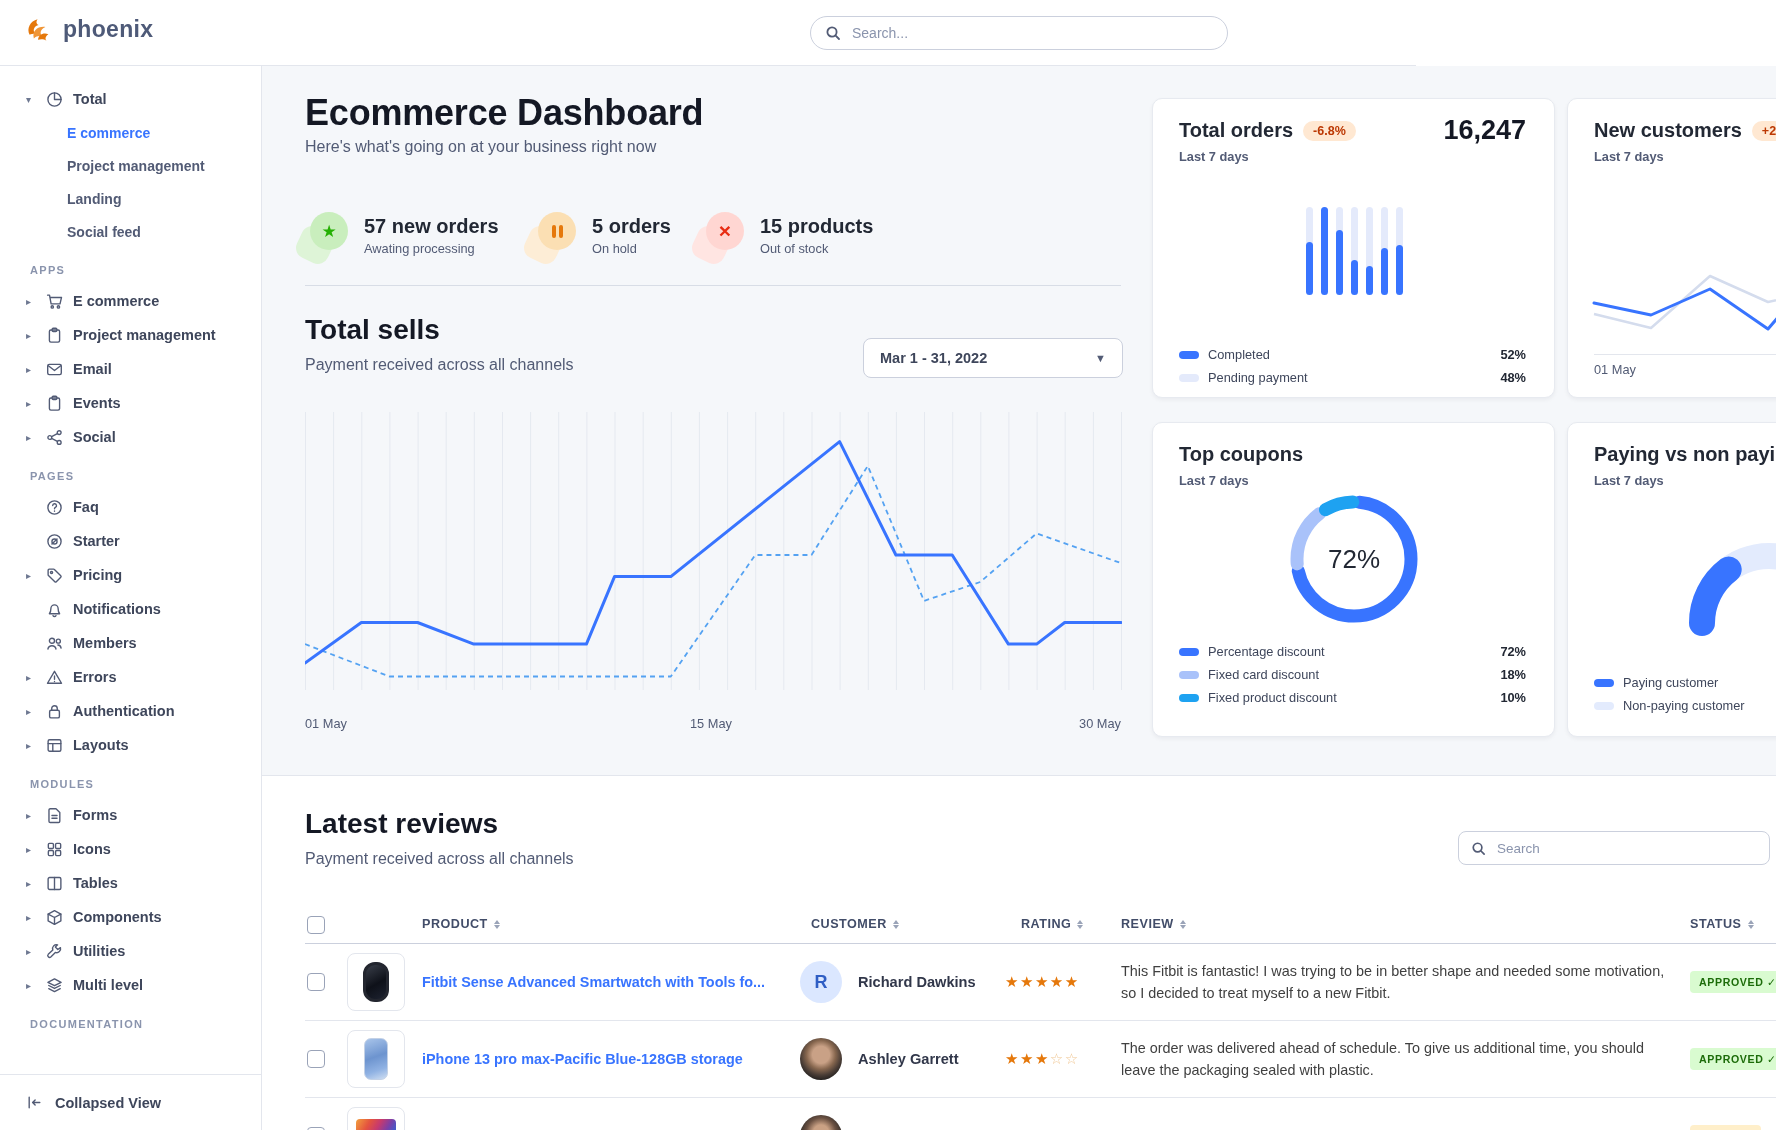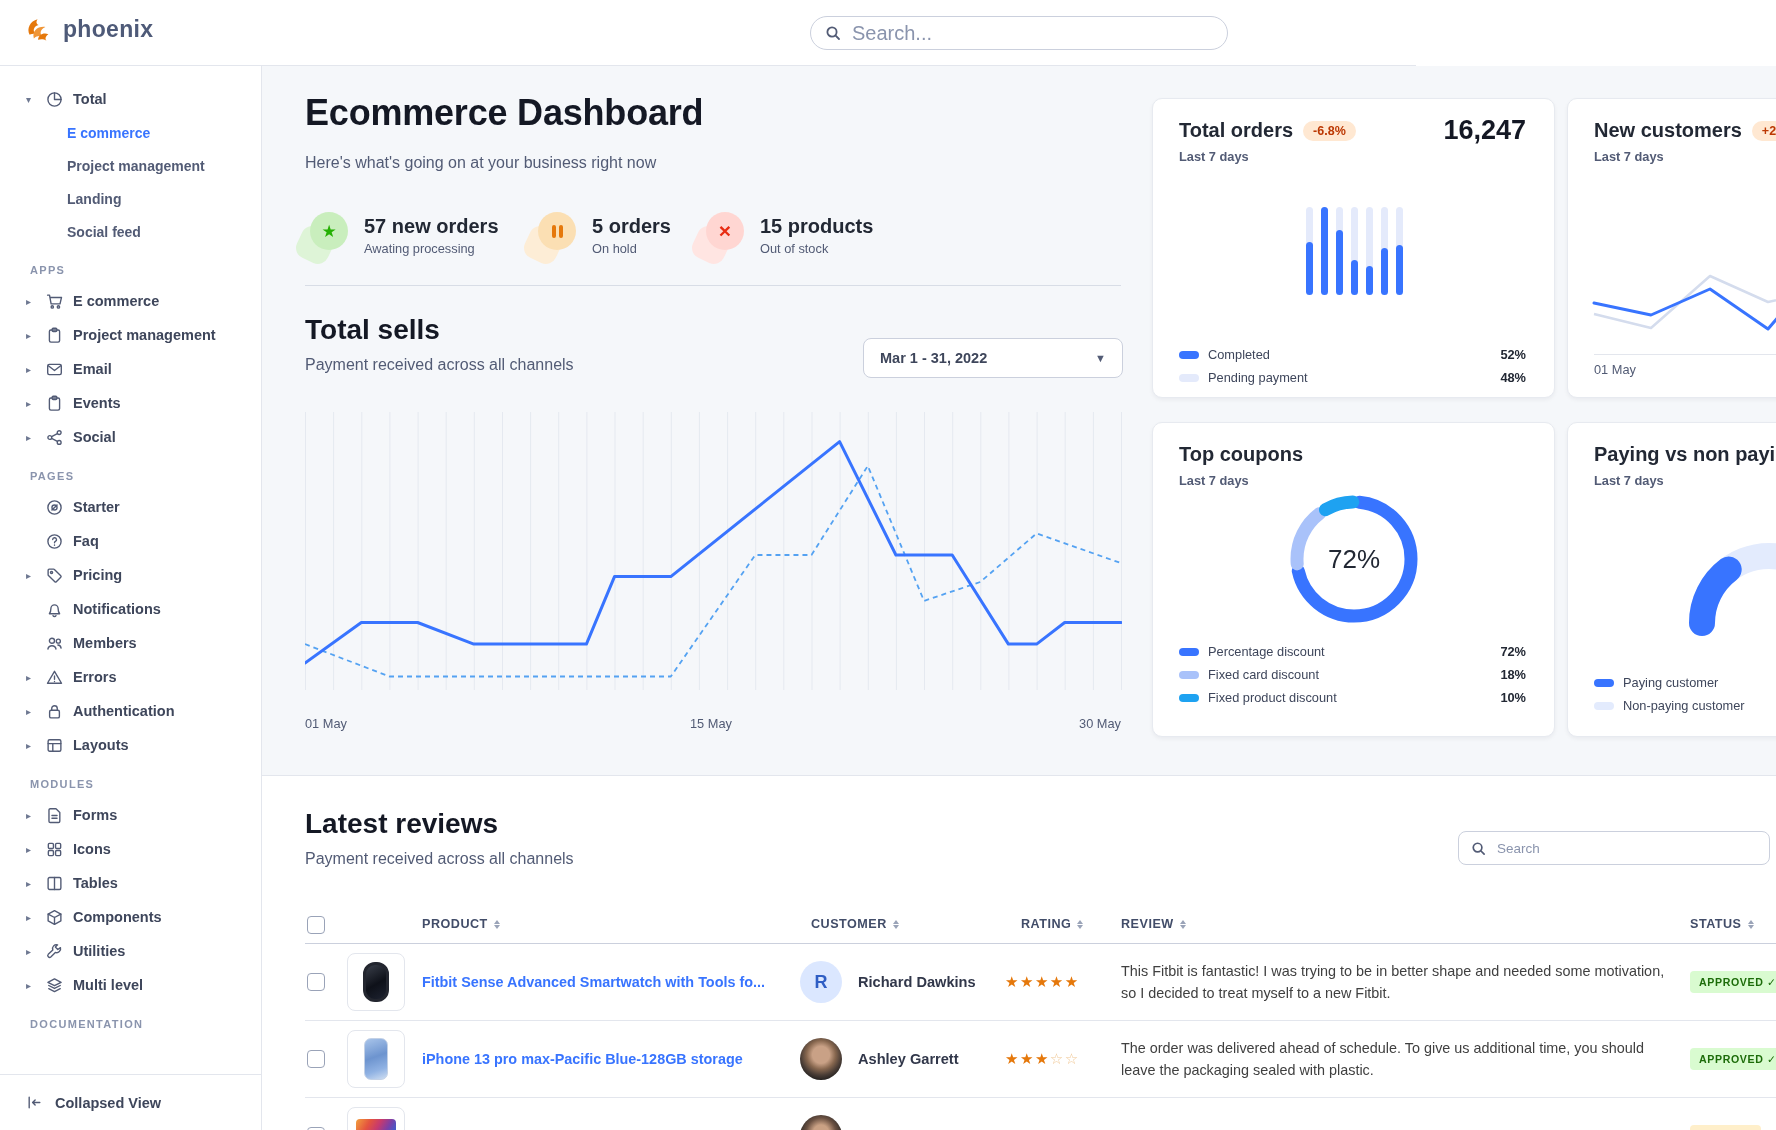--- a/index.html
+++ b/index.html
@@ -5,38 +5,38 @@
   html,body{margin:0;padding:0;width:1776px;height:1130px;overflow:hidden;background:#fff;
     font-family:"Liberation Sans","DejaVu Sans",sans-serif;color:#31374a;}
   *{box-sizing:border-box;}
   .abs{position:absolute;}
   
   #topbar{position:absolute;left:0;top:0;width:1416px;height:66px;background:#fff;border-bottom:1px solid #e3e6ed;z-index:5;}
   #logo{position:absolute;left:24px;top:14px;display:flex;align-items:center;gap:9px;cursor:pointer;}
   #logo .word{font-size:23px;font-weight:700;color:#4e5a78;letter-spacing:.3px;}
   #top-search{position:absolute;left:810px;top:16px;width:418px;height:34px;border:1px solid #cbd0dd;border-radius:17px;
     display:flex;align-items:center;padding:0 14px;gap:9px;background:#fff;}
-  #top-search input{border:0;outline:0;flex:1;font-size:20px;color:#31374a;background:transparent;font-family:inherit;}
+  #top-search input{border:0;outline:0;flex:1;font-size:14px;color:#31374a;background:transparent;font-family:inherit;}
   #top-search input::placeholder{color:#8a94ad;}
   
   #sidebar{position:absolute;left:0;top:66px;width:262px;height:1064px;background:#fff;border-right:1px solid #e3e6ed;z-index:4;}
   #sidebar-nav{padding-top:16px;}
   .nav-item{height:34px;display:flex;align-items:center;padding-left:26px;gap:10px;font-size:14.5px;font-weight:700;color:#3e465b;cursor:pointer;}
   .nav-item .caret{width:10px;font-size:10px;color:#6e7891;flex-shrink:0;}
   .nav-child{height:33px;display:flex;align-items:center;padding-left:67px;font-size:14px;font-weight:600;color:#525b75;cursor:pointer;}
   .nav-child.active{color:#3874ff;}
   .sb-label{margin-top:16px;height:20px;padding-left:30px;font-size:11px;font-weight:700;letter-spacing:.12em;color:#8a94ad;}
   .ic{fill:none;stroke:#525b75;stroke-width:1.3;stroke-linecap:round;stroke-linejoin:round;flex-shrink:0;}
   #sb-footer{position:absolute;left:0;right:0;bottom:0;height:56px;border-top:1px solid #e3e6ed;display:flex;align-items:center;
     padding-left:26px;gap:12px;font-size:14.5px;font-weight:700;color:#3e465b;background:#fff;cursor:pointer;}
   
   #main{position:absolute;left:262px;top:66px;width:1514px;height:1064px;background:#fff;overflow:hidden;}
   #main-gray{position:absolute;left:0;top:0;width:1514px;height:709px;background:#f5f7fa;}
   #page-title{position:absolute;left:43px;top:26px;font-size:36px;font-weight:800;color:#141824;letter-spacing:-.2px;}
-  #page-sub{position:absolute;left:43px;top:88px;font-size:16px;color:#525b75;}
+  #page-sub{position:absolute;left:43px;top:72px;font-size:16px;color:#525b75;}
   .stat{position:absolute;top:146px;display:flex;gap:16px;align-items:flex-start;}
   .stat-ic{position:relative;width:46px;height:52px;flex-shrink:0;}
   .stat-ic .blob{position:absolute;left:-4px;top:16px;width:34px;height:34px;border-radius:11px;transform:rotate(25deg);}
   .stat-ic .circ{position:absolute;left:8px;top:0;width:38px;height:38px;border-radius:50%;display:flex;align-items:center;justify-content:center;}
   .stat-success .blob{background:#def4d7;} .stat-success .circ{background:#c9eebd;color:#25b003;font-size:17px;}
   .stat-warning .blob{background:#fdedd6;} .stat-warning .circ{background:#fbdfb3;}
   .stat-danger  .blob{background:#ffe5e2;} .stat-danger .circ{background:#ffd6d2;color:#e82c13;font-size:21px;font-weight:800;}
   .pb{display:inline-block;width:4px;height:13px;background:#e5780b;border-radius:2px;margin:0 1.5px;}
   .stat-title{font-size:20px;font-weight:800;color:#222834;margin-top:3px;}
   .stat-sub{font-size:12.8px;color:#525b75;margin-top:3px;}
@@ -176,33 +176,33 @@
           <circle cx="12.4" cy="12.6" r="1.8"></circle>
           <path d="M5.3 7.1l5.4-2.8M5.3 8.9l5.4 2.8"></path>
         </svg>
         <span>Social</span>
       </div>
       <div class="sb-label">PAGES</div>
       <div class="nav-item">
         <span class="caret"></span>
         <svg viewBox="0 0 16 16" width="17" height="17" class="ic">
           <circle cx="8" cy="8" r="6.2"></circle>
+          <path d="M6.3 6.2a1.8 1.8 0 1 1 2.6 1.7c-.6.3-.9.7-.9 1.3"></path>
+          <path d="M8 11.3v.2"></path>
+        </svg>
+        <span>Faq</span>
+      </div>
+      <div class="nav-item">
+        <span class="caret"></span>
+        <svg viewBox="0 0 16 16" width="17" height="17" class="ic">
+          <circle cx="8" cy="8" r="6.2"></circle>
           <circle cx="8" cy="8" r="2.4"></circle>
           <path d="M5.6 10.4 10.4 5.6"></path>
         </svg>
         <span>Starter</span>
-      </div>
-      <div class="nav-item">
-        <span class="caret"></span>
-        <svg viewBox="0 0 16 16" width="17" height="17" class="ic">
-          <circle cx="8" cy="8" r="6.2"></circle>
-          <path d="M6.3 6.2a1.8 1.8 0 1 1 2.6 1.7c-.6.3-.9.7-.9 1.3"></path>
-          <path d="M8 11.3v.2"></path>
-        </svg>
-        <span>Faq</span>
       </div>
       <div class="nav-item">
         <span class="caret">▸</span>
         <svg viewBox="0 0 16 16" width="17" height="17" class="ic">
           <path d="M2 7.2V3a1 1 0 0 1 1-1h4.2a1 1 0 0 1 .7.3l6 6a1 1 0 0 1 0 1.4l-4.2 4.2a1 1 0 0 1-1.4 0l-6-6A1 1 0 0 1 2 7.2Z"></path>
           <circle cx="5.2" cy="5.2" r="1"></circle>
         </svg>
         <span>Pricing</span>
       </div>
       <div class="nav-item">

